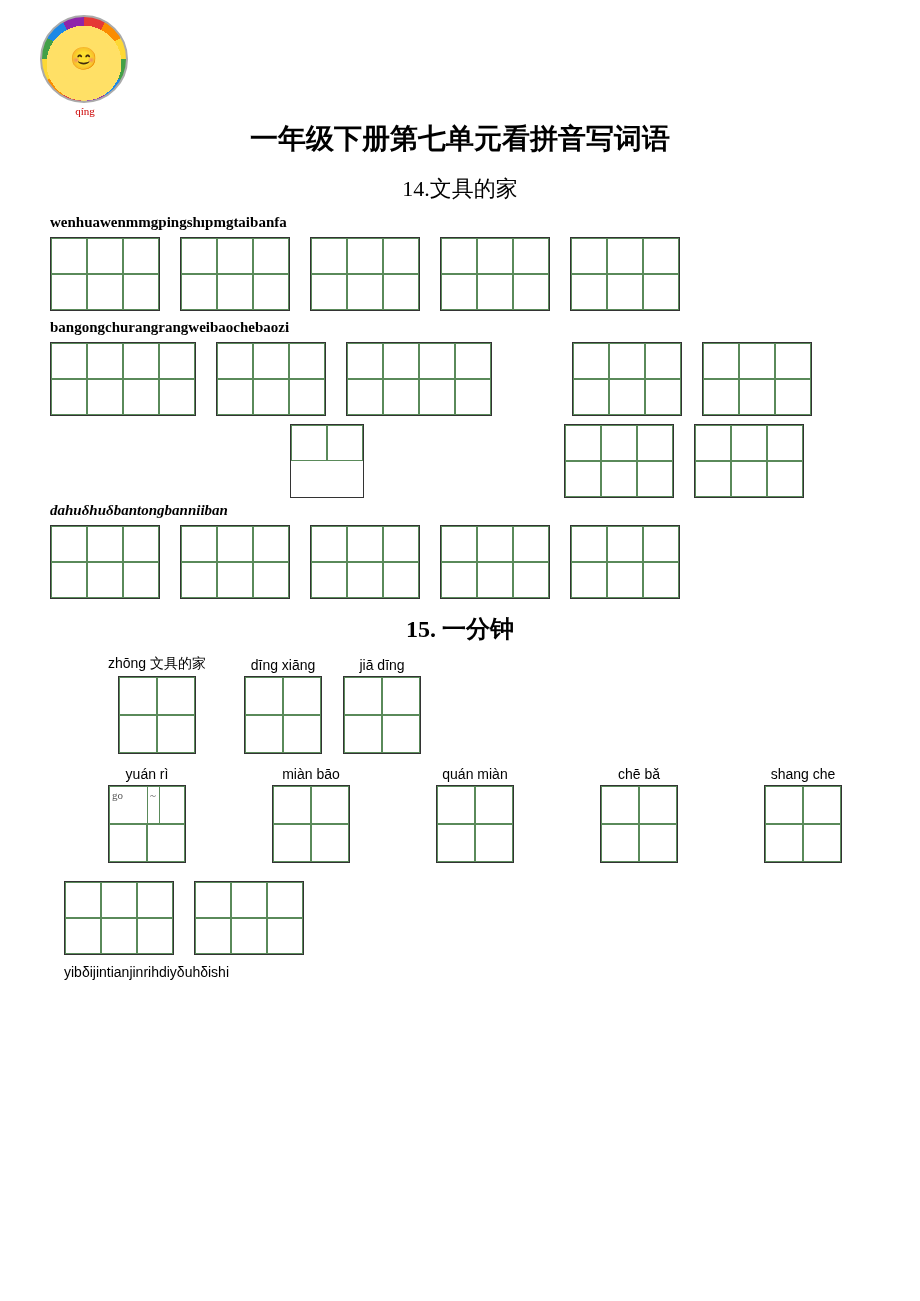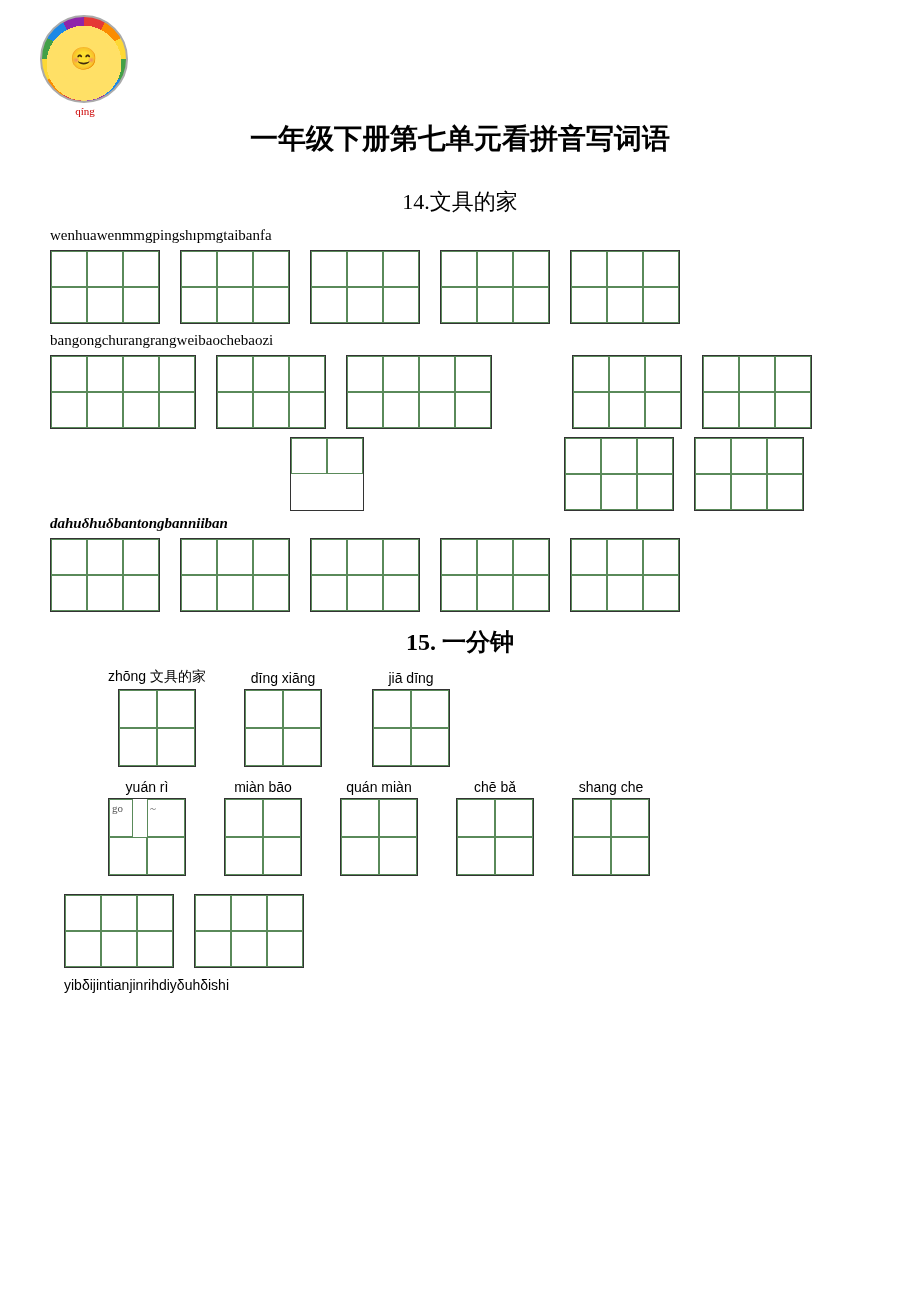--- a/index.html
+++ b/index.html
@@ -11,32 +11,32 @@
       position: relative;
       padding: 20px 40px;
       color: #000;
     }
 
     .page-title {
       text-align: center;
       font-size: 28px;
       font-weight: bold;
       margin-top: 10px;
-      margin-bottom: 29px;
+      margin-bottom: 16px;
     }
 
     .section-title {
       text-align: center;
       font-size: 22px;
       margin-bottom: 10px;
     }
 
     .pinyin-line {
       font-size: 15px;
-      font-weight: normal;
+      font-weight: bold;
       margin-bottom: 6px;
       margin-left: 10px;
     }
 
     
     .grid-row {
       display: flex;
       align-items: flex-start;
       margin-bottom: 8px;
       flex-wrap: wrap;
@@ -124,20 +124,21 @@
       margin-bottom: 12px;
       padding-left: 60px;
     }
 
     .section15-row2 {
       display: flex;
       align-items: flex-end;
       flex-wrap: wrap;
       margin-bottom: 12px;
       padding-left: 60px;
+      gap: 48px;
     }
 
     .content-area {
       margin-top: 100px;
     }
 
     .cell {
       width: 36px;
       height: 36px;
       border: 1px solid #5a8a5a;
@@ -394,38 +395,38 @@
       <div class="word-group" style="margin-left:30px;">
         <div class="word-pinyin">dīng xiāng</div>
         <div class="outer-border" style="display:inline-grid; grid-template-columns: repeat(2,38px); grid-template-rows: repeat(2,38px);">
           <div class="cell" style="width:38px;height:38px;"></div>
           <div class="cell" style="width:38px;height:38px;"></div>
           <div class="cell" style="width:38px;height:38px;"></div>
           <div class="cell" style="width:38px;height:38px;"></div>
         </div>
       </div>
 
-      <div class="word-group" style="margin-left:42px;">
+      <div class="word-group" style="margin-left:13px;">
         <div class="word-pinyin">jiā  dīng</div>
         <div class="outer-border" style="display:inline-grid; grid-template-columns: repeat(2,38px); grid-template-rows: repeat(2,38px);">
           <div class="cell" style="width:38px;height:38px;"></div>
           <div class="cell" style="width:38px;height:38px;"></div>
           <div class="cell" style="width:38px;height:38px;"></div>
           <div class="cell" style="width:38px;height:38px;"></div>
         </div>
       </div>
 
     </div>
 
     <div class="section15-row2">
 
       <div class="word-group">
         <div class="word-pinyin">yuán rì</div>
         <div class="outer-border" style="display:inline-grid; grid-template-columns: repeat(2,38px); grid-template-rows: repeat(2,38px);">
-          <div class="cell" style="width:24px;height:38px; font-size:11px; color:#555; display:flex; align-items:flex-start; padding:2px;">go</div>
+          <div class="cell" style="width:51px;height:38px; font-size:11px; color:#555; display:flex; align-items:flex-start; padding:2px;">go</div>
           <div class="cell" style="width:38px;height:38px; font-size:11px; color:#555; display:flex; align-items:flex-start; padding:2px;">~</div>
           <div class="cell" style="width:38px;height:38px;"></div>
           <div class="cell" style="width:38px;height:38px;"></div>
         </div>
       </div>
 
       <div class="word-group" style="margin-left:30px;">
         <div class="word-pinyin">miàn bāo</div>
         <div class="outer-border" style="display:inline-grid; grid-template-columns: repeat(2,38px); grid-template-rows: repeat(2,38px);">
           <div class="cell" style="width:38px;height:38px;"></div>

